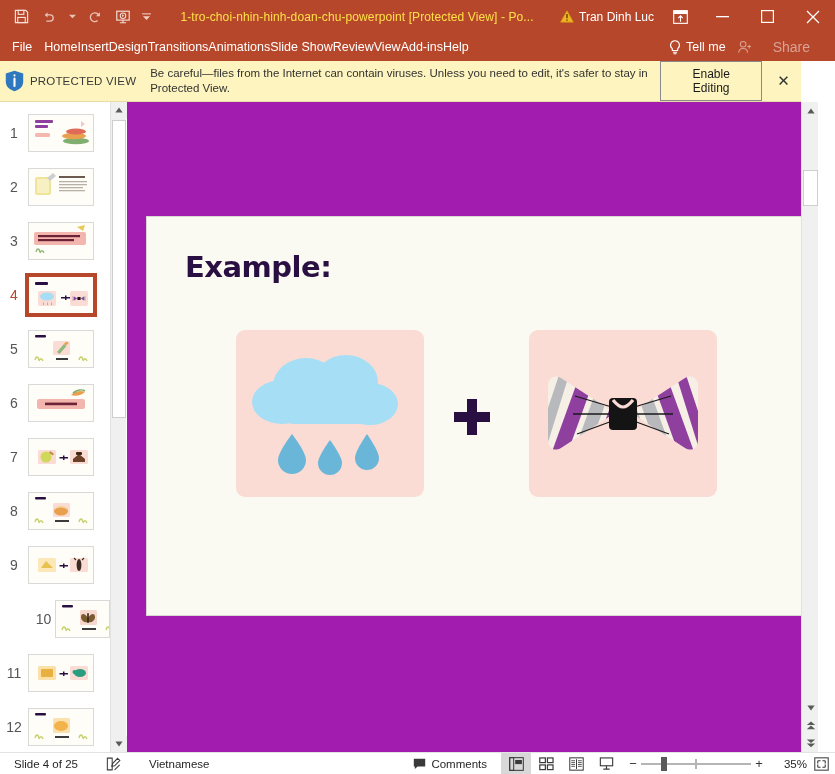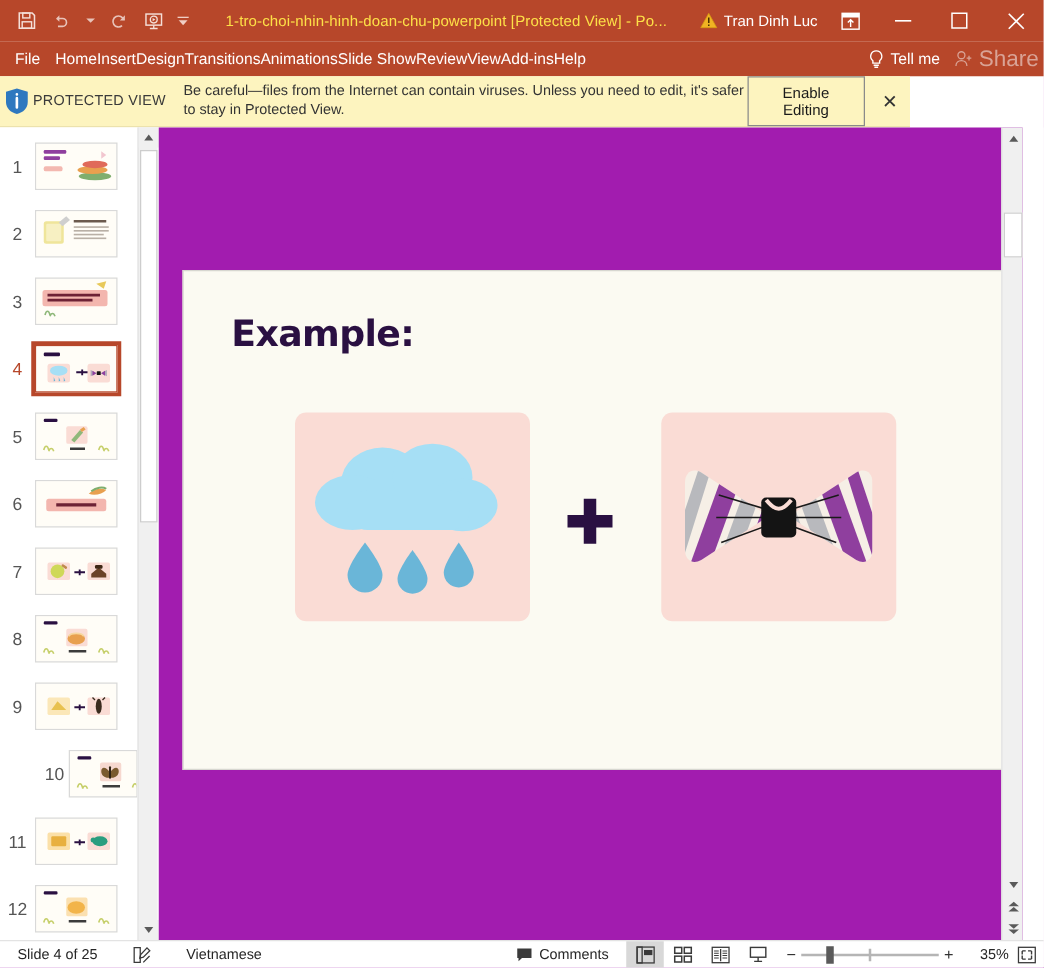--- a/index.html
+++ b/index.html
@@ -43,27 +43,27 @@
   
   .ribbon {
     position: absolute; top: 33px; left: 0; width: 835px; height: 28px;
     background: #b7472a; display: flex; align-items: center;
   }
   .tab {
     color: #ffffff; font-size: 12.5px; padding: 0 0; height: 28px;
     display: flex; align-items: center; white-space: nowrap;
   }
   .tab.first { padding-left: 12px; padding-right: 12px; }
-  .ribbon-right { margin-left: auto; display: flex; align-items: center; padding-right: 4px; justify-content: center; }
+  .ribbon-right { margin-left: auto; display: flex; align-items: center; padding-right: 25px; justify-content: center; }
   .tellme { display: flex; align-items: center; gap: 5px; color: #ffffff; font-size: 12.5px; padding-right: 12px;}
-  .share { display: flex; align-items: center; gap: 5px; color: #d9a396; font-size: 18px; }
+  .share { display: flex; align-items: center; gap: 21px; color: #d9a396; font-size: 14px; }
 
   
   .pvbar {
-    position: absolute; top: 61px; left: 0; width: 728px; height: 41px;
+    position: absolute; top: 61px; left: 0; width: 801px; height: 41px;
     background: #fdf4bf; border-bottom: 1px solid #e6dca8;
     display: flex; align-items: center;
   }
   .pv-icon { width: 34px; display:flex; justify-content:center; align-items:center; }
   .pv-label {
     font-size: 11.5px; color: #3a3a3a; white-space: nowrap; padding-right: 14px;
     letter-spacing: 0.2px;
   }
   .pv-msg { font-size: 11.5px; color: #333; line-height: 15px; max-width: 520px; }
   .pv-btn {

